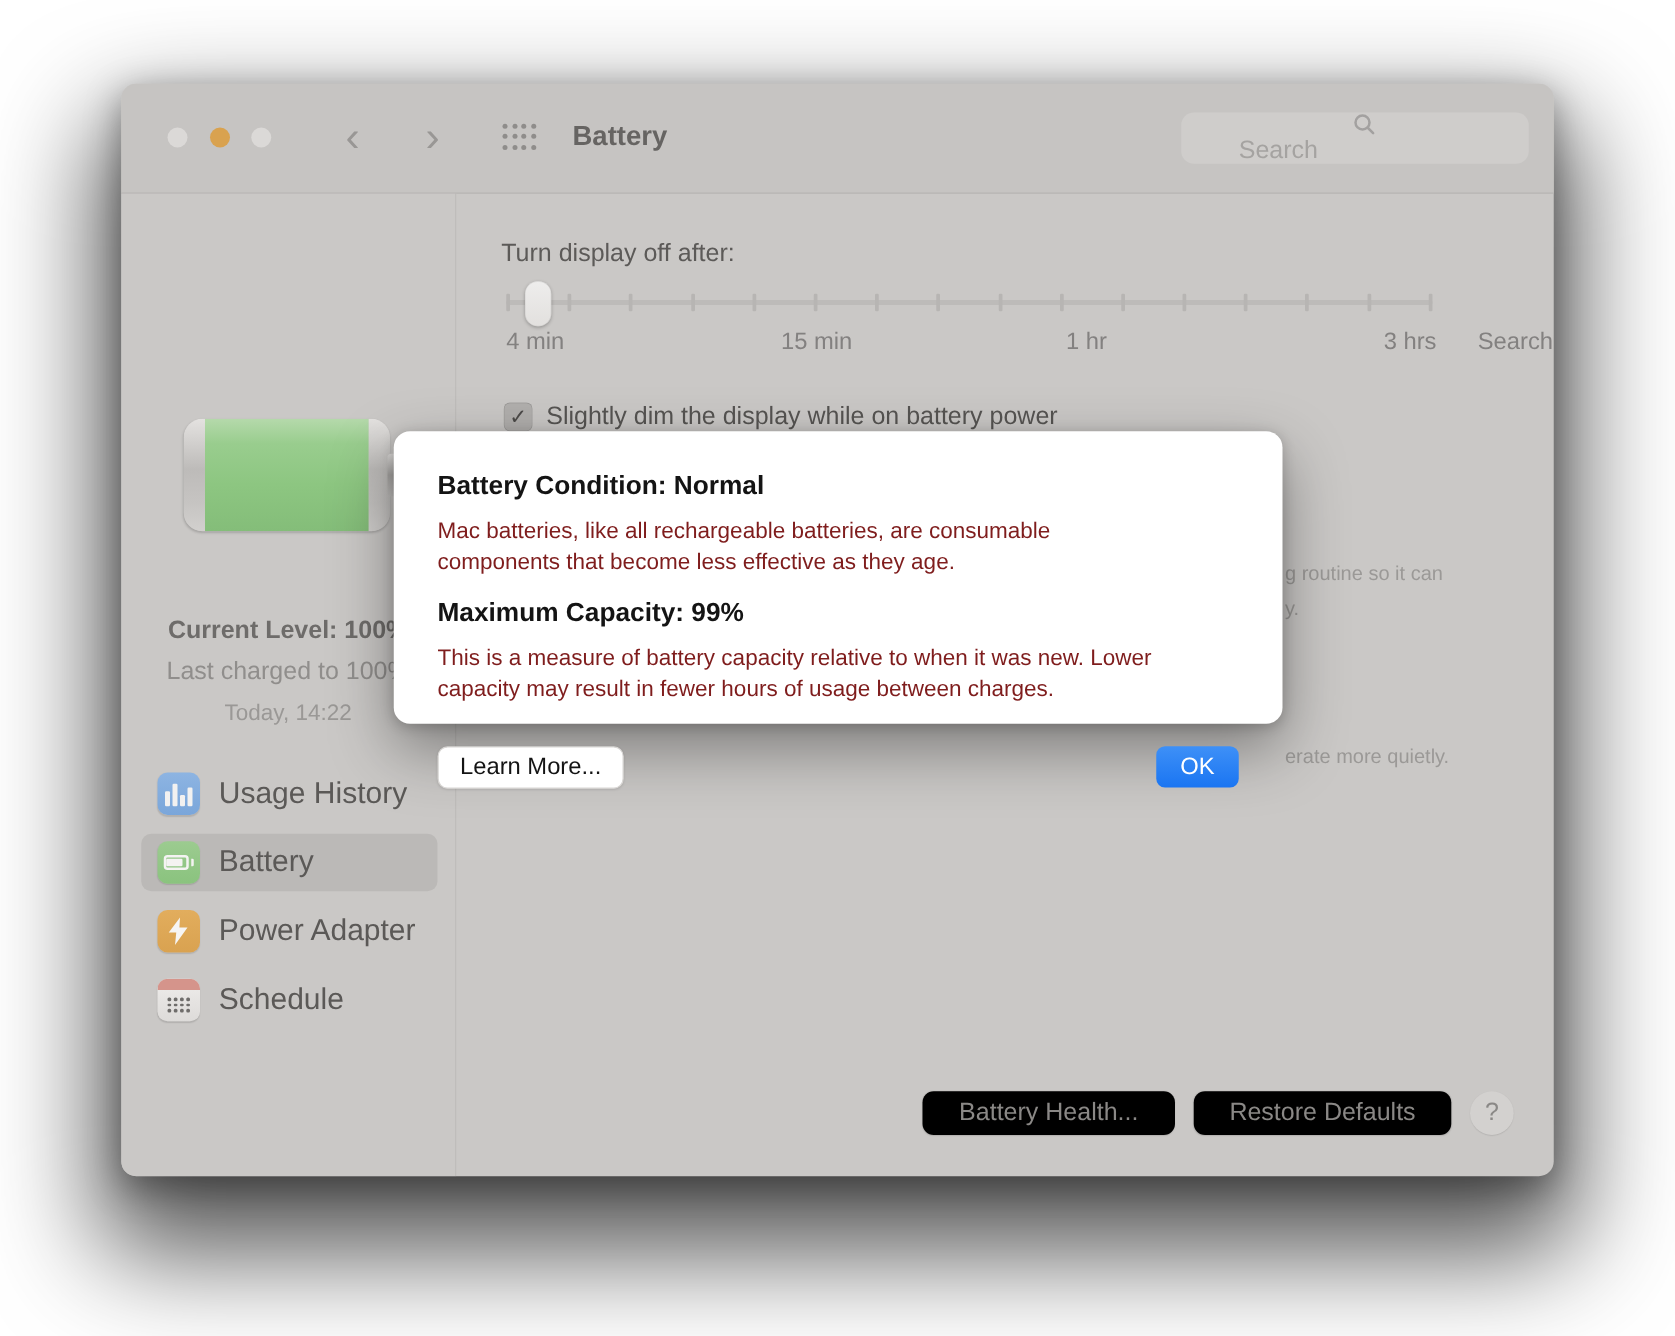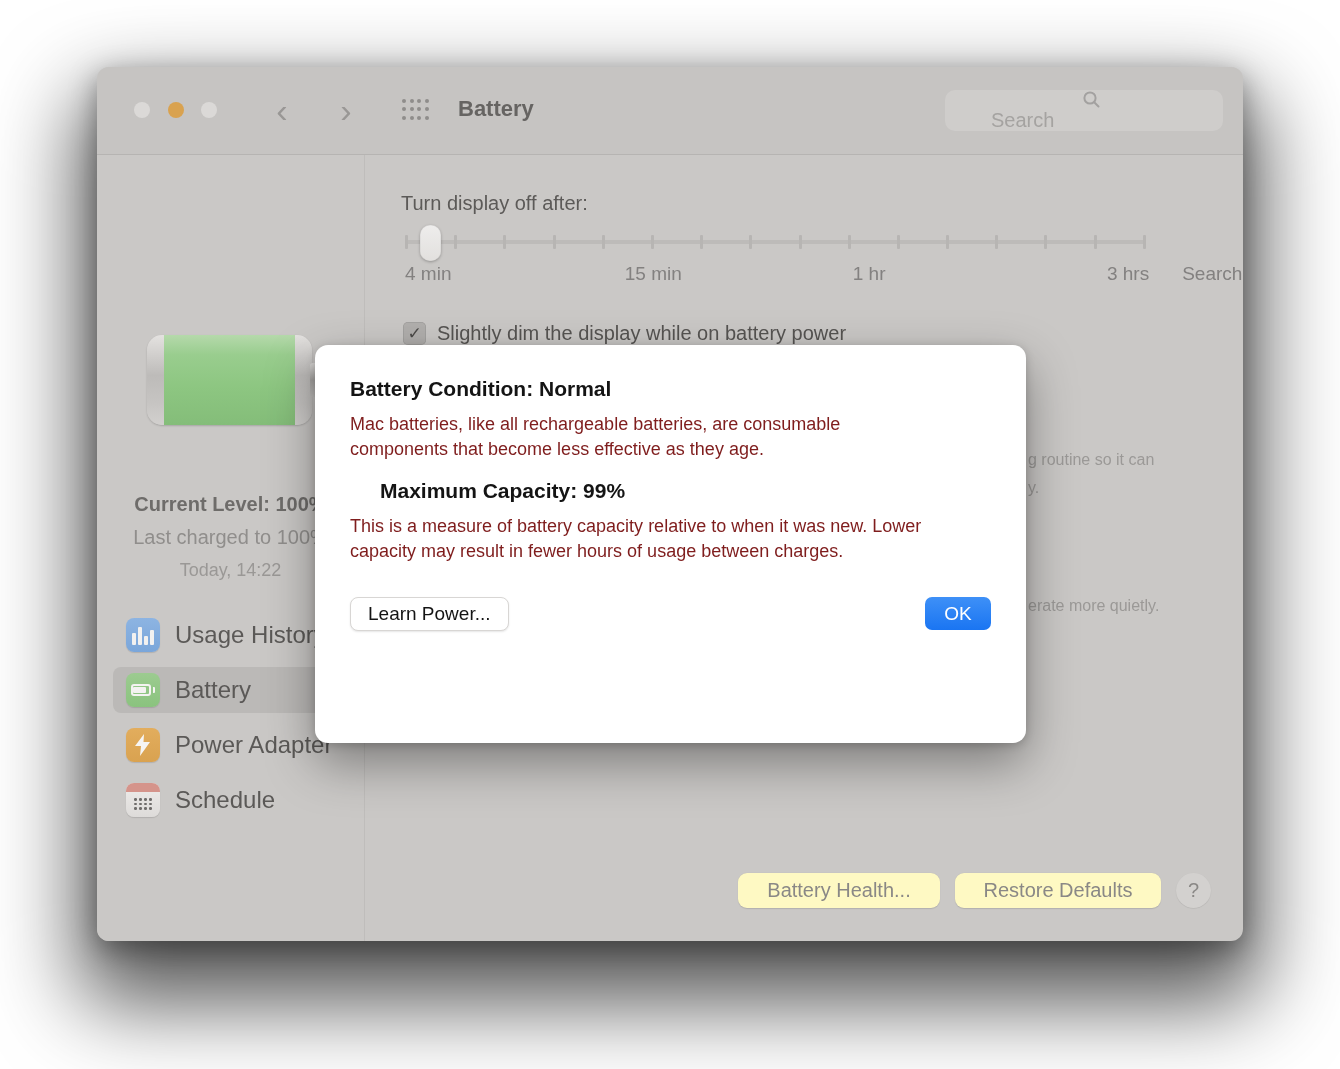--- a/index.html
+++ b/index.html
@@ -103,37 +103,37 @@
               box-shadow:inset 0 0 0 0.5px rgba(0,0,0,0.15);
               display:flex; align-items:center; justify-content:center;
               font-size:17px; font-weight:700; color:#4c4a48; }
   .dim-row .cb-label { margin-left:11px; font-size:20px; color:#565452; white-space:nowrap; }
 
   .bg-fragment { position:absolute; font-size:16px; color:#9b9997; white-space:nowrap; }
   .frag-1 { left:931px; top:384px; }
   .frag-2 { left:931px; top:412px; }
   .frag-3 { left:931px; top:530px; }
 
-  .footer-btn { position:absolute; top:806px; height:35px; border-radius:9px; background:#fef9c3;
+  .footer-btn { position:absolute; top:806px; height:35px; border-radius:9px; background:#000000;
                 border:none; font-size:20px; color:#8a8886; text-align:center; line-height:35px;
                 box-shadow:0 0.5px 1px rgba(0,0,0,0.12);
                 font-family:"Liberation Sans","DejaVu Sans",sans-serif; }
   .btn-health  { left:641px; width:202px; }
   .btn-restore { left:858px; width:206px; }
   .btn-help { position:absolute; left:1079px; top:806px; width:35px; height:35px; border-radius:50%;
               background:#d3d1cf; border:none; font-size:20px; color:#8a8886;
               box-shadow:0 0.5px 1px rgba(0,0,0,0.12);
               font-family:"Liberation Sans","DejaVu Sans",sans-serif; }
 
   
-  .dialog { position:absolute; left:315px; top:345px; width:711px; height:398px; background:#ffffff;
+  .dialog { position:absolute; left:315px; top:345px; width:711px; height:234px; background:#ffffff;
             border-radius:13px; box-shadow:0 20px 50px rgba(0,0,0,0.38), 0 2px 10px rgba(0,0,0,0.18); }
   .dlg-h { position:absolute; left:35px; font-size:21px; font-weight:700; color:#141414; }
   .dlg-h1 { top:32px; }
-  .dlg-h2 { top:134px;margin-left:30px; }
+  .dlg-h2 { top:134px; }
   .dlg-p { position:absolute; left:35px; font-size:18px; color:#7f1d1d; line-height:25px; }
   .dlg-p1 { top:67px;  max-width:575px; }
   .dlg-p2 { top:169px; max-width:630px; }
   .btn-learn { position:absolute; left:35px; top:252px; height:34px; padding:0 17px;
                background:#ffffff; border:1px solid #d8d6d4; border-radius:8px;
                box-shadow:0 1px 2px rgba(0,0,0,0.10); font-size:19px; color:#141414;
                font-family:"Liberation Sans","DejaVu Sans",sans-serif; }
   .btn-ok { position:absolute; right:35px; top:252px; width:66px; height:33px; border:none; border-radius:7px;
             background:linear-gradient(180deg,#3e90f7 0%,#1a75f2 100%); font-size:19px; font-weight:400;
             color:#ffffff; font-family:"Liberation Sans","DejaVu Sans",sans-serif; }
@@ -283,15 +283,15 @@
   <button class="footer-btn btn-health">Battery Health...</button>
   <button class="footer-btn btn-restore">Restore Defaults</button>
   <button class="btn-help">?</button>
 </div>
 
 <div class="dialog">
   <div class="dlg-h dlg-h1">Battery Condition: Normal</div>
   <div class="dlg-p dlg-p1">Mac batteries, like all rechargeable batteries, are consumable components that become less effective as they age.</div>
   <div class="dlg-h dlg-h2">Maximum Capacity: 99%</div>
   <div class="dlg-p dlg-p2">This is a measure of battery capacity relative to when it was new. Lower capacity may result in fewer hours of usage between charges.</div>
-  <button class="btn-learn">Learn Power...</button>
+  <button class="btn-learn">Learn More...</button>
   <button class="btn-ok">OK</button>
 </div>
 
 </body></html>

